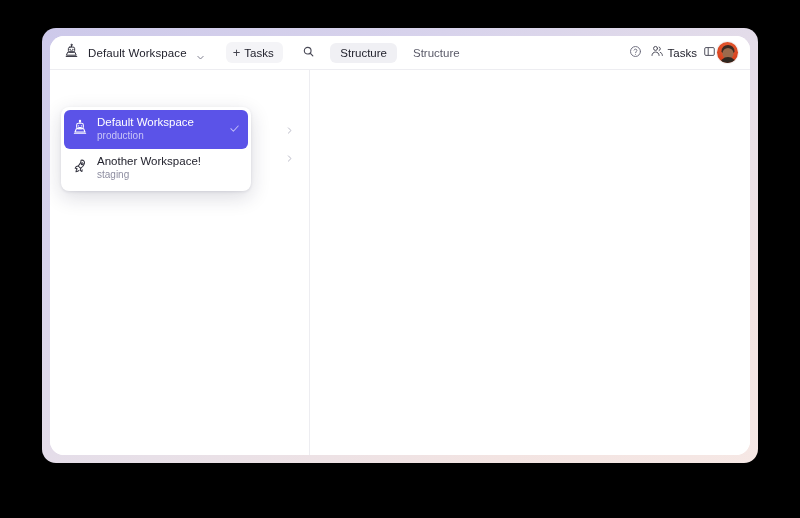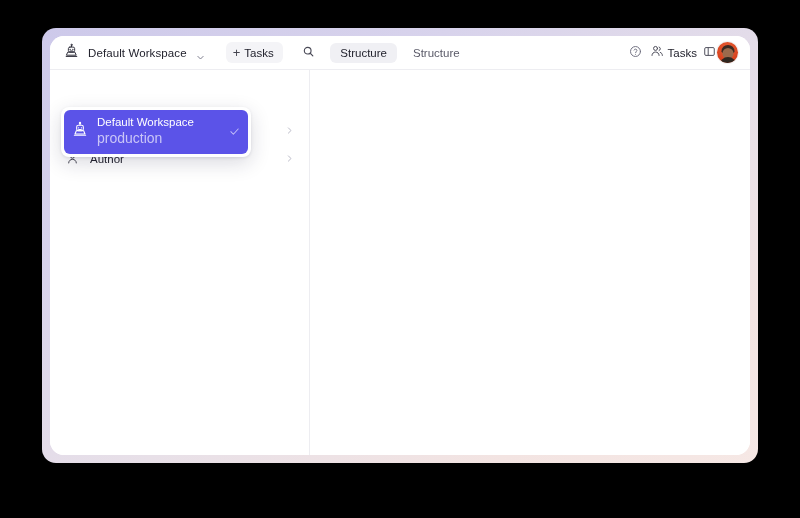--- a/index.html
+++ b/index.html
@@ -132,21 +132,21 @@
     box-shadow:0 6px 20px rgba(25,25,60,.16), 0 1px 3px rgba(25,25,60,.10);
     padding:3px; z-index:20; overflow:hidden;
   }
   .dd-item {
     display:flex; align-items:center; gap:9px;
     padding:6px 8px 7px 8px; border-radius:6px; cursor:pointer;
   }
   .dd-item.selected { background:#5b53e8; }
   .dd-text { display:flex; flex-direction:column; line-height:1.16; min-width:0; }
   .dd-title { font-size:11.5px; color:#23232e; }
-  .dd-sub { font-size:14px; color:#8d8da0; margin-top:1px; }
+  .dd-sub { font-size:10px; color:#8d8da0; margin-top:1px; }
   .dd-item.selected .dd-title { color:#ffffff; }
   .dd-item.selected .dd-sub { color:#c9c5f7; }
   .dd-check { margin-left:auto; display:flex; align-items:center; }
 </style>
 </head>
 <body>
 
 <div id="app-frame">
   <div id="app-window">
 
@@ -283,20 +283,35 @@
               <span class="dd-title">Default Workspace</span>
               <span class="dd-sub">production</span>
             </span>
             <span class="dd-check">
               <svg width="11" height="11" viewBox="0 0 24 24" fill="none" stroke="#c3bef8" stroke-width="2.2" stroke-linecap="round" stroke-linejoin="round">
                 <polyline points="4,12.5 9.5,18 20,6.5"></polyline>
               </svg>
             </span>
           </div>
 
+          <div class="dd-item">
+            <span>
+              <svg width="16" height="16" viewBox="0 0 24 24" fill="none" stroke="#33333f" stroke-width="1.55" stroke-linecap="round" stroke-linejoin="round">
+                <path d="M13.6 3.4c3.3-1 6 1.7 5 5-0.7 2.4-3 5.3-5.6 7.2l-3.6-3.6C11.3 9.4 14.2 7.1 13.6 3.4z"></path>
+                <circle cx="15.3" cy="8.7" r="1.5"></circle>
+                <path d="M9.4 12l-3 .7-1.6 2.6 2.5.3"></path>
+                <path d="M13 15.6l-.7 3 2.6 1.6.3-2.5"></path>
+                <path d="M7.6 16.4c-1.1 1.1-1.5 3.4-1.6 4.2 .9-.1 3.1-.5 4.2-1.6"></path>
+              </svg>
+            </span>
+            <span class="dd-text">
+              <span class="dd-title">Another Workspace!</span>
+              <span class="dd-sub">staging</span>
+            </span>
+          </div>
 
         </div>
       </div>
 
       <div id="main-panel"></div>
     </div>
 
   </div>
 </div>
 

